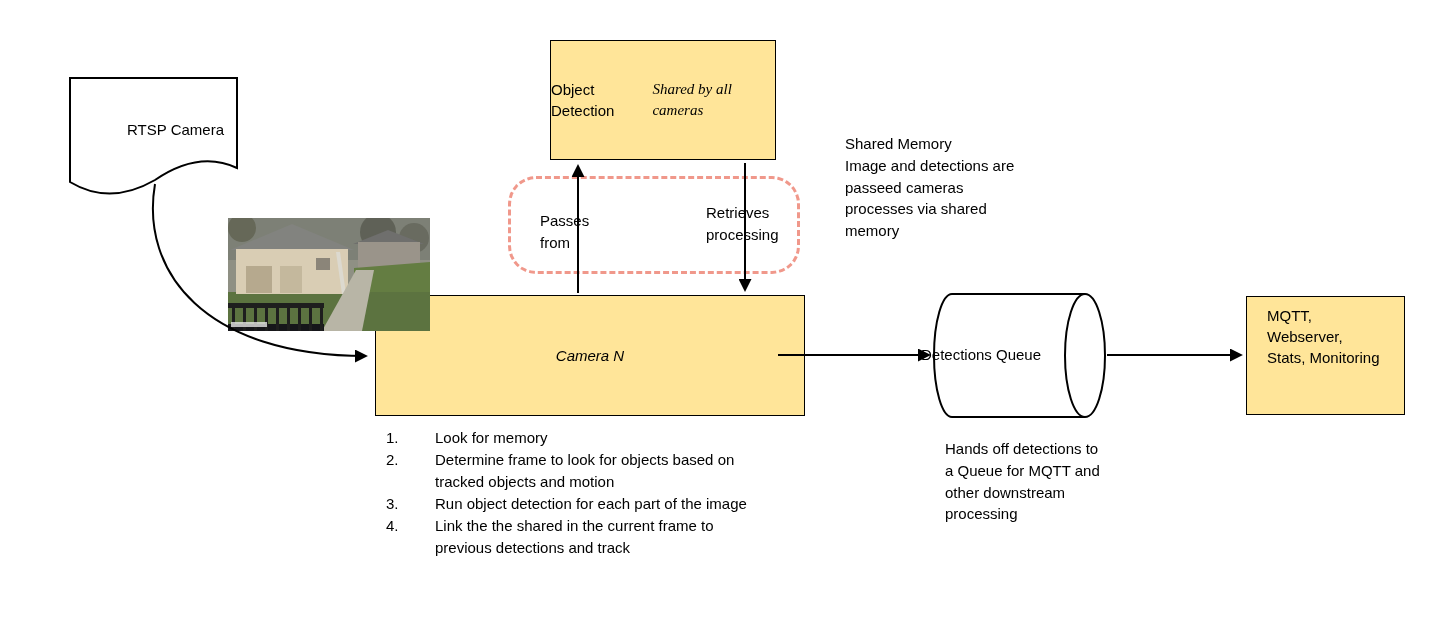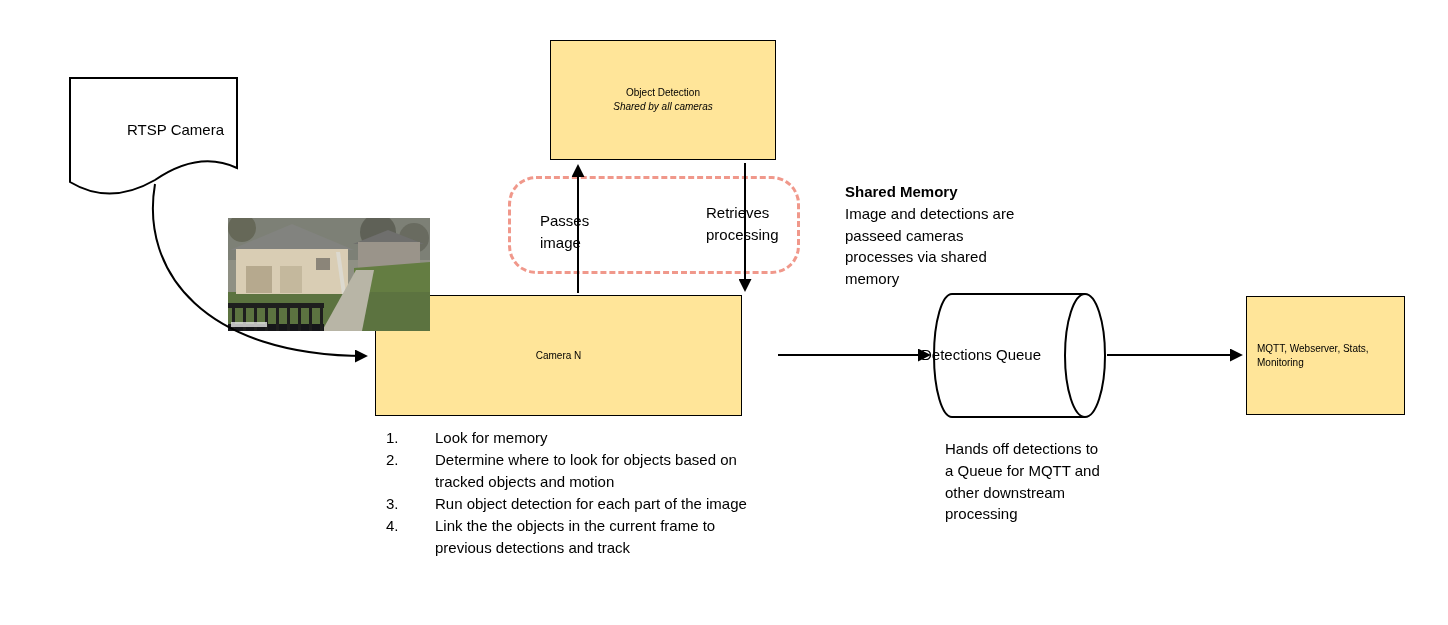--- a/index.html
+++ b/index.html
@@ -6,39 +6,39 @@
     --node-fill:#ffe599;
     --node-border:#000000;
     --sm-outline:#f0988b;
   }
   *{margin:0;padding:0;box-sizing:border-box;}
   body{background:#ffffff;font-family:"Liberation Sans", sans-serif;color:#000;}
   .canvas{position:relative;width:1448px;height:625px;background:#fff;overflow:hidden;}
 
   
   .node{position:absolute;background:var(--node-fill);border:1.6px solid var(--node-border);
-        display:flex;flex-direction:column;align-items:center;justify-content:center;
-        font-size:10px;line-height:1.4;z-index:2;}
+        display:flex;flex-direction:row;align-items:center;justify-content:center;
+        font-size:15px;line-height:1.4;z-index:2;}
   .node-object-detection{left:550px;top:40px;width:226px;height:120px;}
-  .node-object-detection .sub{font-style:italic;}
-  .node-camera-n{left:375px;top:295px;width:367px;height:121px;}
+  .node-object-detection .sub{font-style:italic;font-family:Liberation Serif, serif;}
+  .node-camera-n{left:375px;top:295px;width:430px;height:121px;font-style:italic;}
   .node-outputs{left:1246px;top:296px;width:159px;height:119px;align-items:flex-start;
-                justify-content:center;padding:8px 10px;text-align:left;}
+                justify-content:center;padding:8px 20px;text-align:left;}
 
   
   .shared-memory-outline{position:absolute;left:508px;top:176px;width:292px;height:98px;
         border:3px dashed var(--sm-outline);border-radius:28px;z-index:1;background:transparent;}
 
   
   .txt{position:absolute;font-size:15px;line-height:1.45;z-index:4;}
   .rtsp-label{left:82px;top:119px;width:142px;text-align:right;}
   .passes-label{left:540px;top:210px;width:58px;}
   .retrieves-label{left:706px;top:202px;width:80px;}
   .shared-memory-note{left:845px;top:133px;width:182px;}
-  .shared-memory-note .t{font-weight:bold;margin-top:48px;}
+  .shared-memory-note .t{font-weight:normal;}
   .fetch-note{left:45px;top:343px;width:162px;}
   .queue-note{left:945px;top:438px;width:158px;}
   .queue-label{left:920px;top:296px;width:122px;height:118px;display:flex;align-items:center;
                justify-content:center;text-align:center;}
 
   
   .steps{position:absolute;left:378px;top:427px;width:392px;z-index:4;font-size:15px;line-height:22px;}
   .step-row{display:flex;}
   .step-row .num{width:57px;padding-left:8px;flex:0 0 57px;}
   .step-row .stext{flex:1;}
@@ -61,47 +61,47 @@
 
   <div class="node node-camera-n">
     <span>Camera N</span>
   </div>
 
   <div class="node node-outputs">
     <span>MQTT, Webserver, Stats, Monitoring</span>
   </div>
 
   <div class="txt rtsp-label">RTSP Camera</div>
-  <div class="txt passes-label">Passes image</div>
+  <div class="txt passes-label">Passes from</div>
   <div class="txt retrieves-label">Retrieves processing</div>
 
   <div class="txt shared-memory-note">
     <div class="t">Shared Memory</div>
     <div>Image and detections are passeed cameras processes via shared memory</div>
   </div>
 
   <div class="txt queue-note">Hands off detections to a Queue for MQTT and other downstream processing</div>
   <div class="txt queue-label">Detections Queue</div>
 
   <div class="steps">
     <div class="step-row">
       <span class="num">1.</span>
       <span class="stext">Look for memory</span>
     </div>
     <div class="step-row">
       <span class="num">2.</span>
-      <span class="stext">Determine where to look for objects based on tracked objects and motion</span>
+      <span class="stext">Determine frame to look for objects based on tracked objects and motion</span>
     </div>
     <div class="step-row">
       <span class="num">3.</span>
       <span class="stext">Run object detection for each part of the image</span>
     </div>
     <div class="step-row">
       <span class="num">4.</span>
-      <span class="stext">Link the the objects in the current frame to previous detections and track</span>
+      <span class="stext">Link the the shared in the current frame to previous detections and track</span>
     </div>
   </div>
 
   <svg class="cam-preview" viewBox="0 0 202 113">
     <rect x="0" y="0" width="202" height="113" fill="#8f9084"></rect>
     <rect x="0" y="0" width="202" height="42" fill="#7d8076"></rect>
     <circle cx="150" cy="14" r="18" fill="#5f6157"></circle>
     <circle cx="186" cy="20" r="15" fill="#696b60"></circle>
     <circle cx="14" cy="10" r="14" fill="#666858"></circle>
     <polygon points="125,26 160,12 196,26" fill="#6f6f6d"></polygon>

